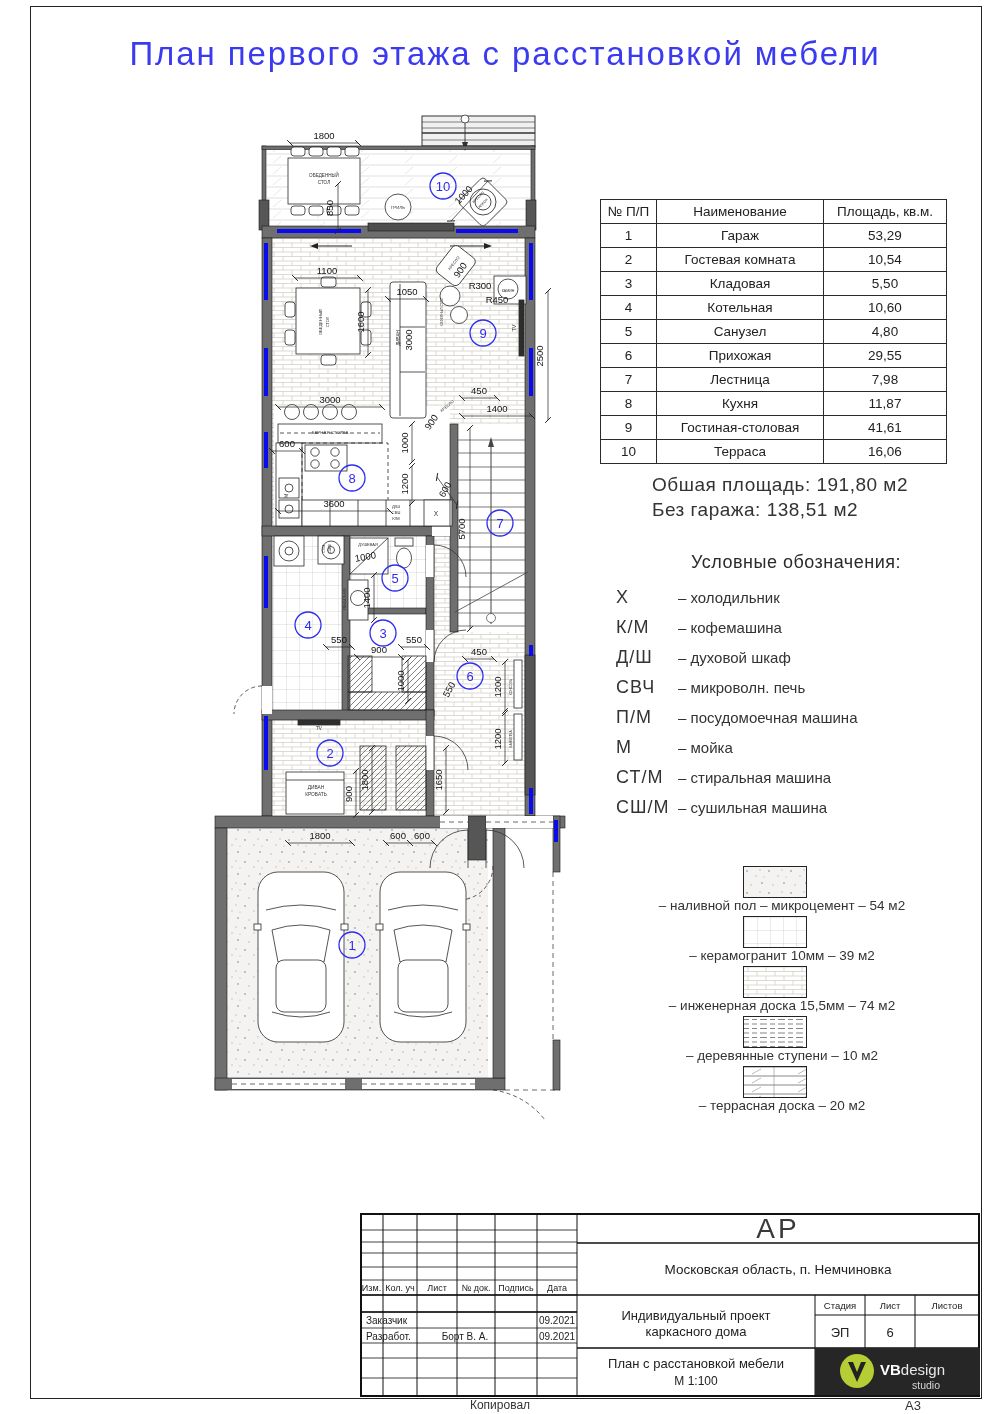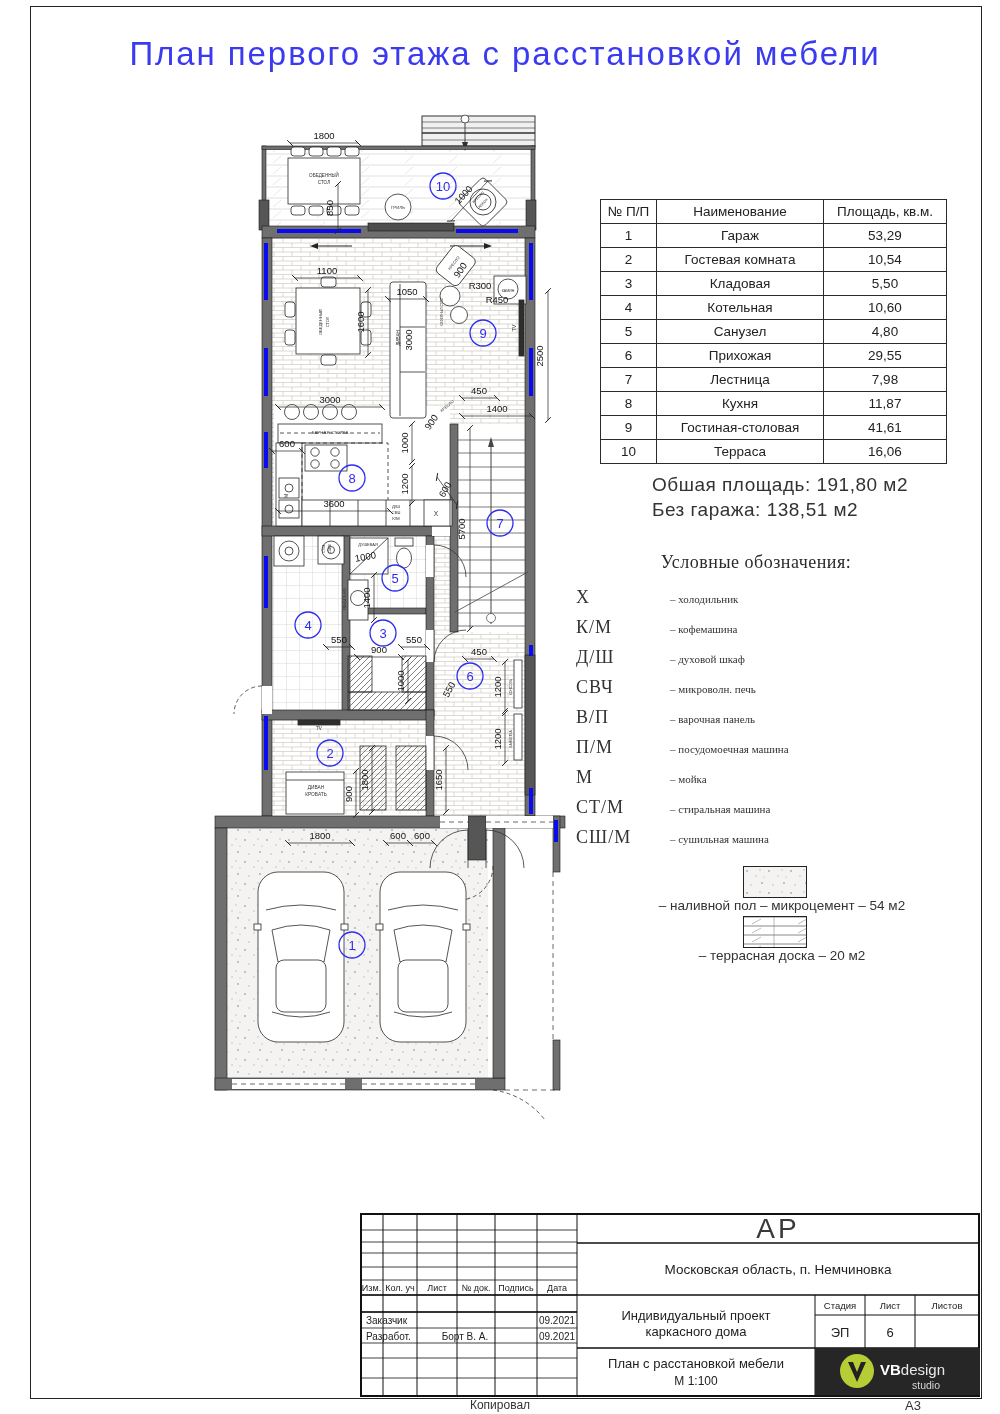--- a/index.html
+++ b/index.html
@@ -10,25 +10,25 @@
     font-size:34px;letter-spacing:2px;color:#3a3af0;font-weight:400;transform:scaleX(.97);}
   
   #expl-title{position:absolute;left:600px;top:168px;width:346px;text-align:center;
     font-size:20px;letter-spacing:1px;color:#2b2b2b;}
   #expl-table{position:absolute;left:600px;top:199px;border-collapse:collapse;}
   #expl-table td,#expl-table th{border:1.6px solid #2b2b2b;font-size:13.5px;font-weight:400;
     text-align:center;padding:0;height:23px;color:#222;margin-left:35px;}
   #expl-table th{font-size:13.5px;}
   .c-num{width:55px}.c-name{width:166px}.c-area{width:122px}
   #totals{position:absolute;left:652px;top:472px;font-size:19px;color:#333;line-height:25px;letter-spacing:.5px;}
-  #symbols{position:absolute;left:576px;top:552px;width:360px;font-family:Liberation Serif, serif;}
+  #symbols{position:absolute;left:616px;top:552px;width:360px;}
   #symbols-title{text-align:center;font-size:18px;color:#2b2b2b;margin-bottom:14px;letter-spacing:.5px;}
   .sym-row{display:flex;align-items:baseline;height:30px;}
   .sym-abbr{width:62px;font-size:18px;color:#333;letter-spacing:1px;}
-  .sym-desc{font-size:11px;color:#333;margin-left:32px;}
+  .sym-desc{font-size:15px;color:#333;}
   #materials{position:absolute;left:597px;top:866px;width:370px;}
   .mat-row{display:flex;align-items:center;height:50px;flex-direction:column;}
   .mat-swatch{width:62px;height:30px;border:1.4px solid #222;margin-right:14px;flex:none;}
   .mat-label{font-size:13.5px;color:#333;}
   
   #copied{position:absolute;left:420px;top:1398px;width:160px;text-align:center;font-size:12px;color:#333;}
   #fmt{position:absolute;left:905px;top:1398px;width:60px;font-size:13px;color:#333;}
   svg text{font-family:"Liberation Sans",sans-serif;}
 </style>
 </head>
@@ -541,24 +541,20 @@
         </div>
         <div class="sym-row">
           <span class="sym-abbr">Д/Ш</span>
           <span class="sym-desc">– духовой шкаф</span>
         </div>
         <div class="sym-row">
           <span class="sym-abbr">СВЧ</span>
           <span class="sym-desc">– микроволн. печь</span>
         </div>
         <div class="sym-row">
-          <span class="sym-abbr">В/П</span>
-          <span class="sym-desc">– варочная панель</span>
-        </div>
-        <div class="sym-row">
           <span class="sym-abbr">П/М</span>
           <span class="sym-desc">– посудомоечная машина</span>
         </div>
         <div class="sym-row">
           <span class="sym-abbr">М</span>
           <span class="sym-desc">– мойка</span>
         </div>
         <div class="sym-row">
           <span class="sym-abbr">СТ/М</span>
           <span class="sym-desc">– стиральная машина</span>
@@ -569,20 +565,38 @@
         </div>
       </div>
   </div>
 
   <div id="materials">
       <div class="mat-row">
         <svg width="62" height="30" class="mat-swatch">
           <rect width="62" height="30" fill="url(#pat-speckle)"></rect>
         </svg>
         <span class="mat-label">– наливной пол – микроцемент – 54 м2</span>
+      </div>
+      <div class="mat-row">
+        <svg width="62" height="30" class="mat-swatch">
+          <rect width="62" height="30" fill="url(#pat-tile)"></rect>
+        </svg>
+        <span class="mat-label">– керамогранит 10мм – 39 м2</span>
+      </div>
+      <div class="mat-row">
+        <svg width="62" height="30" class="mat-swatch">
+          <rect width="62" height="30" fill="url(#pat-brick)"></rect>
+        </svg>
+        <span class="mat-label">– инженерная доска 15,5мм – 74 м2</span>
+      </div>
+      <div class="mat-row">
+        <svg width="62" height="30" class="mat-swatch">
+          <rect width="62" height="30" fill="url(#pat-steps)"></rect>
+        </svg>
+        <span class="mat-label">– деревянные ступени – 10 м2</span>
       </div>
       <div class="mat-row">
         <svg width="62" height="30" class="mat-swatch">
           <rect width="62" height="30" fill="url(#pat-deck)"></rect>
         </svg>
         <span class="mat-label">– террасная доска – 20 м2</span>
       </div>
     </div>
 
   <svg id="tblock" viewBox="0 0 620 184" style="position:absolute;left:360px;top:1213px;width:620px;height:184px">

